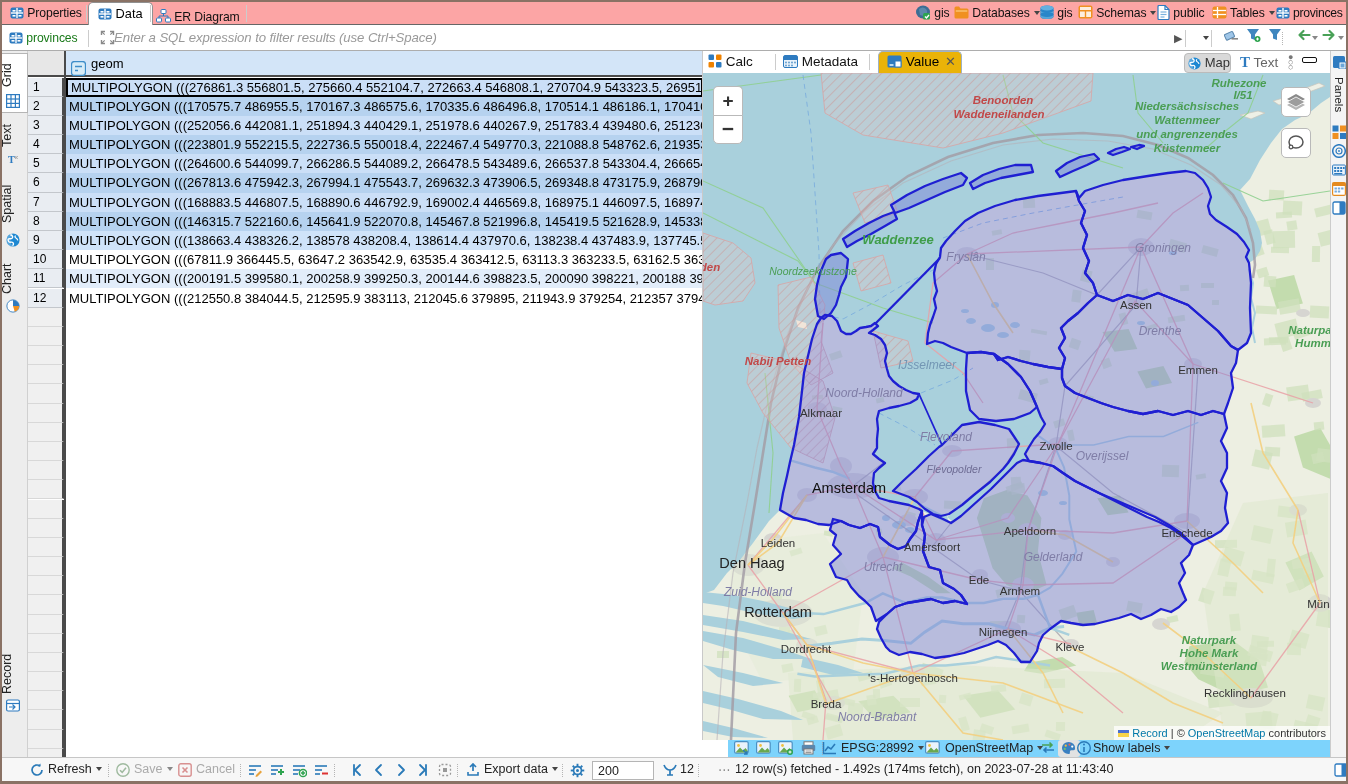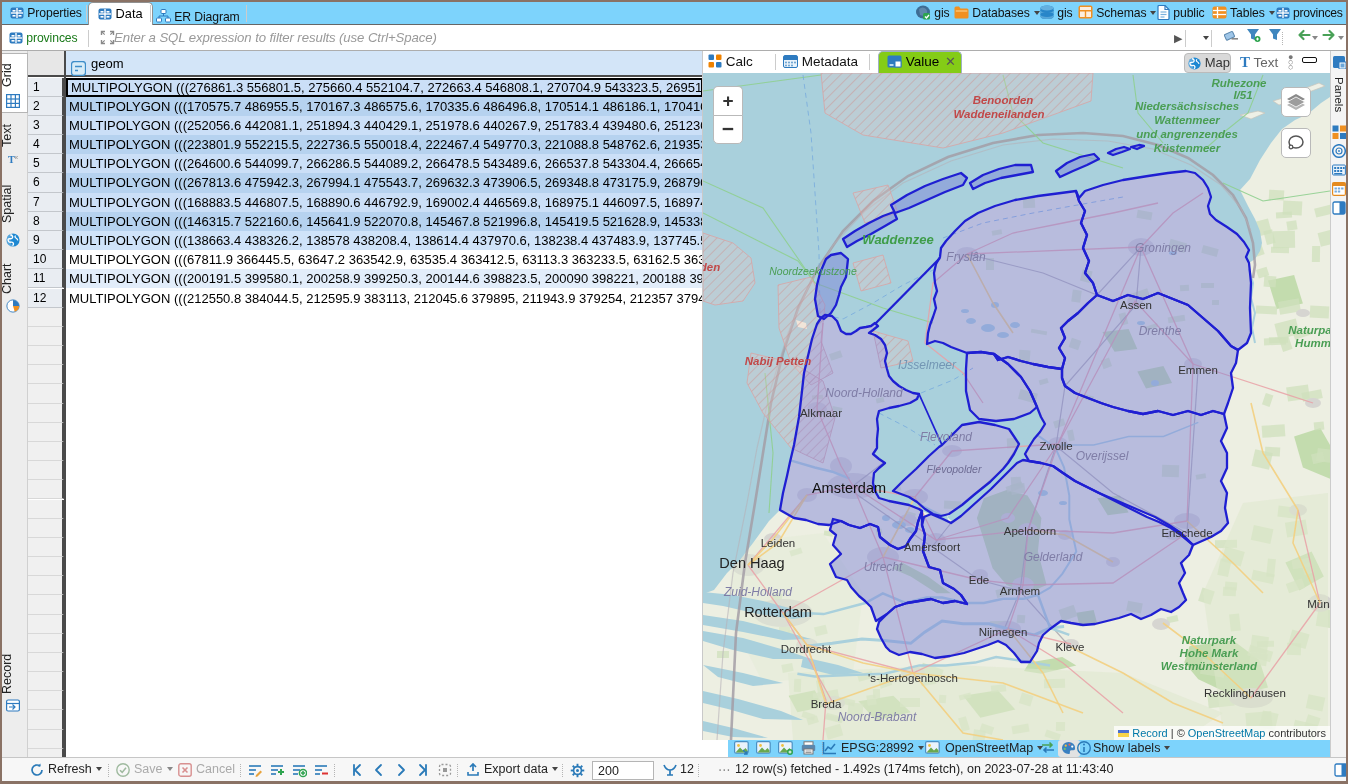--- a/index.html
+++ b/index.html
@@ -1,32 +1,32 @@
 <!DOCTYPE html>
 <html><head><meta charset="utf-8"><style>
 * {margin:0;padding:0;box-sizing:border-box}
 body {width:1348px;height:784px;font-family:"Liberation Sans",sans-serif;position:relative;background:#fff;overflow:hidden}
 #frame {position:absolute;inset:0;border:2px solid #8a7265;border-bottom-width:3px;z-index:50;pointer-events:none}
-#tabbar {position:absolute;left:2px;top:2px;width:1344px;height:23px;background:#7dd3fc;border-bottom:1px solid #666}
+#tabbar {position:absolute;left:2px;top:2px;width:1344px;height:23px;background:#fca5a5;border-bottom:1px solid #666}
 .tab {position:absolute;top:0;height:22px;line-height:22px;font-size:12.2px;color:#111;padding:0 8px;white-space:nowrap;letter-spacing:-0.1px}
 .tabsep {position:absolute;top:3px;height:17px;width:1px;background:#ccc}
 #dtab {position:absolute;left:86px;top:0px;height:23px;border:1px solid #909090;border-bottom:none;border-radius:5px 5px 0 0;background:#fff;padding:0 9px;line-height:21px;font-size:12.8px}
 #filterbar {position:absolute;left:2px;top:26px;width:1344px;height:25px;background:#fff;border-bottom:1px solid #adadad}
 #grid {position:absolute;left:28px;top:51px;width:675px;height:706px;background:#fff;overflow:hidden}
 #ghead {position:absolute;left:66px;top:51px;width:637px;height:26px;background:#d3e5f8;border-bottom:2px solid #4a4a4a;font-size:13px;color:#000;line-height:25px}
 #nhead {position:absolute;left:28px;top:51px;width:38px;height:26px;background:#e7e7e7;border-bottom:2px solid #4a4a4a}
 .rnum {position:absolute;left:28px;width:36px;background:#e9edf2;border-right:2px solid #4a4a4a;border-bottom:1px solid #c3c7cc;font-size:12px;color:#000;padding-left:5px;line-height:18px}
 .rnum.empty {background:#f0f0f0;border-bottom:1px solid #d8d8d8}
 .rdata {position:absolute;left:66px;width:637px;font-size:13px;color:#000;white-space:nowrap;overflow:hidden;line-height:19px;padding-left:3px;letter-spacing:0px}
 #lstrip {position:absolute;left:2px;top:51px;width:26px;height:706px;background:#ededed;border-right:1px solid #d0d0d0}
 .vtab {position:absolute;left:0;width:26px;writing-mode:vertical-rl;transform:rotate(180deg);font-size:12.5px;color:#222;text-align:center}
 .vicon {position:absolute;left:6px}
 #rpanel {position:absolute;left:703px;top:51px;width:627px;height:22px;background:#fff}
 .rtab {position:absolute;top:0;height:22px;line-height:22px;font-size:13.5px;color:#111;white-space:nowrap}
-#valtab {position:absolute;left:878px;top:51px;width:84px;height:22px;background:#84cc16;border:1px solid #9fb2c4;border-bottom:none;border-radius:5px 5px 0 0;line-height:20px;font-size:13.5px;padding-left:8px}
+#valtab {position:absolute;left:878px;top:51px;width:84px;height:22px;background:#eab308;border:1px solid #9fb2c4;border-bottom:none;border-radius:5px 5px 0 0;line-height:20px;font-size:13.5px;padding-left:8px}
 #mapbtn {position:absolute;left:1184px;top:53px;width:47px;height:20px;background:#d9d9d9;border:1px solid #bbb;border-radius:4px;font-size:13px;color:#333;line-height:18px;text-align:right}
 #map {position:absolute;left:703px;top:73px;width:627px;height:667px;overflow:hidden;background:#a9d0dc}
 #mtoolbar {position:absolute;left:728px;top:740px;width:627px;height:17px;background:#7dd3fc;font-size:12px;color:#333}
 #rstrip {position:absolute;left:1330px;top:51px;width:16px;height:706px;background:#f4f4f4;border-left:1px solid #ccc}
 #statusbar {position:absolute;left:2px;top:757px;width:1344px;height:25px;background:#f7f7f7;border-top:1px solid #c6c6c6;font-size:12.5px;color:#222}
 .sbi {position:absolute;top:5px}
 .sbt {position:absolute;top:4px;font-size:12.5px;color:#222;white-space:nowrap}
 .sbsep {position:absolute;top:6px;width:1px;height:13px;border-left:1px dotted #b5b5b5}
 .gr {color:#aaa}
 .caret {display:inline-block;width:0;height:0;border-left:3.5px solid transparent;border-right:3.5px solid transparent;border-top:4px solid #444;vertical-align:2px;margin-left:4px}

